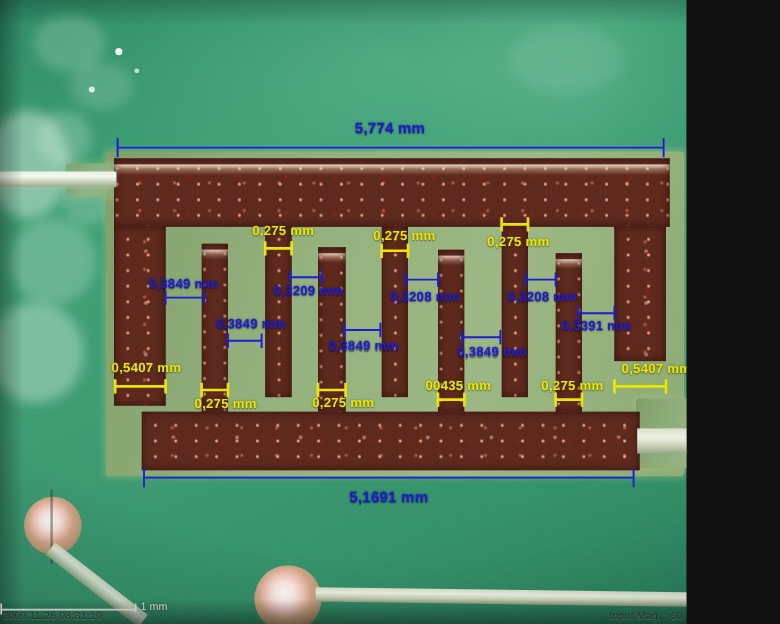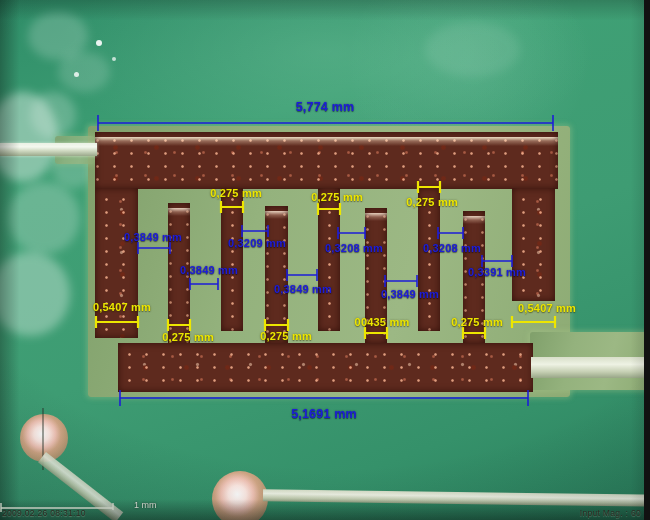--- a/index.html
+++ b/index.html
@@ -1,16 +1,16 @@
 <!DOCTYPE html>
 <html><head>
 <meta charset="utf-8">
 <style>
   html,body{margin:0;padding:0;background:#111;}
-  #stage{position:relative;width:644px;height:520px;overflow:hidden;
+  #stage{position:relative;width:572px;height:520px;overflow:hidden;
          font-family:"Liberation Sans",sans-serif;
          background:linear-gradient(160deg,#2f8d68 0%,#3fa075 28%,#3e9c73 55%,#35916a 80%,#2b7f5c 100%);text-align:center;}
   .abs{position:absolute;}
   
   .glow{left:0;top:0;width:650px;height:520px;
         background:
           radial-gradient(ellipse 60% 30% at 50% 10%,rgba(200,255,225,.14),transparent 70%),
           radial-gradient(ellipse 20% 40% at 58% 45%,rgba(210,250,230,.08),transparent 70%),
           radial-gradient(ellipse 25% 30% at 72% 12%,rgba(215,250,235,.10),transparent 75%);}
   .blob{border-radius:50%;background:#e4f2ea;filter:blur(5px);}
@@ -148,17 +148,17 @@
   <div class="mlabel yellow" style="left:236px;top:187px">0,275 mm</div>
   <div class="mlabel yellow" style="left:337px;top:191px">0,275 mm</div>
   <div class="mlabel yellow" style="left:432px;top:196px">0,275 mm</div>
   <div class="mlabel yellow" style="left:122px;top:301px">0,5407 mm</div>
   <div class="mlabel yellow" style="left:547px;top:302px">0,5407 mm</div>
   <div class="mlabel yellow" style="left:188px;top:331px">0,275 mm</div>
   <div class="mlabel yellow" style="left:286px;top:330px">0,275 mm</div>
   <div class="mlabel yellow" style="left:382px;top:316px">00435 mm</div>
   <div class="mlabel yellow" style="left:477px;top:316px">0,275 mm</div>
 
-  <div class="statustext" style="left:2px;top:508px">2009.02.26 08:31:10</div>
-  <div class="scaletext" style="left:134px;top:500px">1 mm</div>
+  <div class="statustext" style="left:2px;top:508px">2009.11.26 08:31:10</div>
+  <div class="scaletext" style="left:117px;top:500px">1 mm</div>
   <div class="statustext" style="right:3px;top:508px">Input Mag. : 60</div>
 
 </div>
 
 </body></html>

